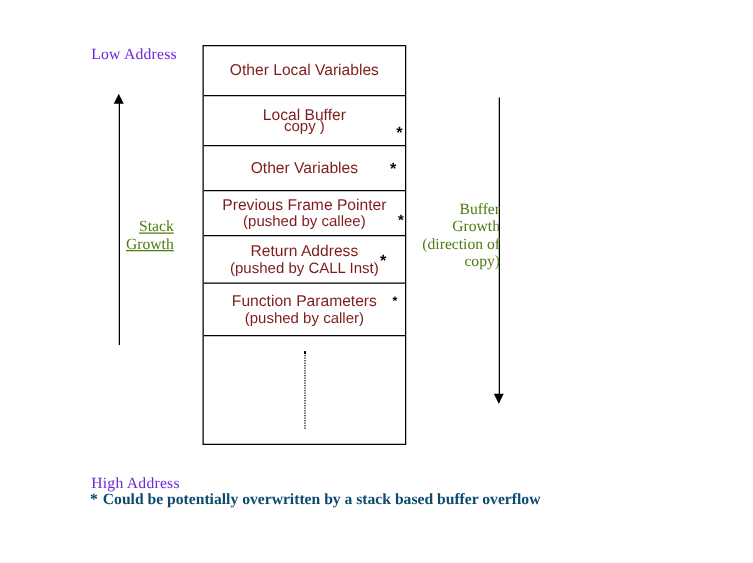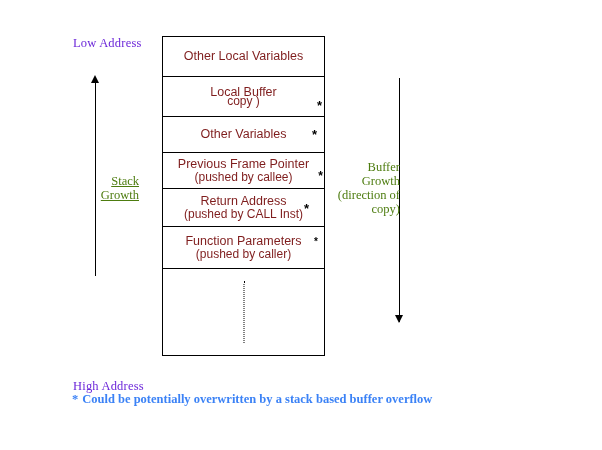--- a/index.html
+++ b/index.html
@@ -148,21 +148,21 @@
   }
 
   
   #footnote {
     position: absolute;
     left: 72px;
     top: 392px;
     font-family: "Liberation Serif", "DejaVu Serif", serif;
     font-weight: bold;
     font-size: 12.5px;
-    color: #3b82f6;
+    color: #0c4a6e;
     white-space: nowrap;
   }
   #footnote-star { margin-right: 4px; }
 </style>
 </head>
 <body>
 
 <div id="canvas">
 
   <div class="addr-label" id="low-address">Low Address</div>

